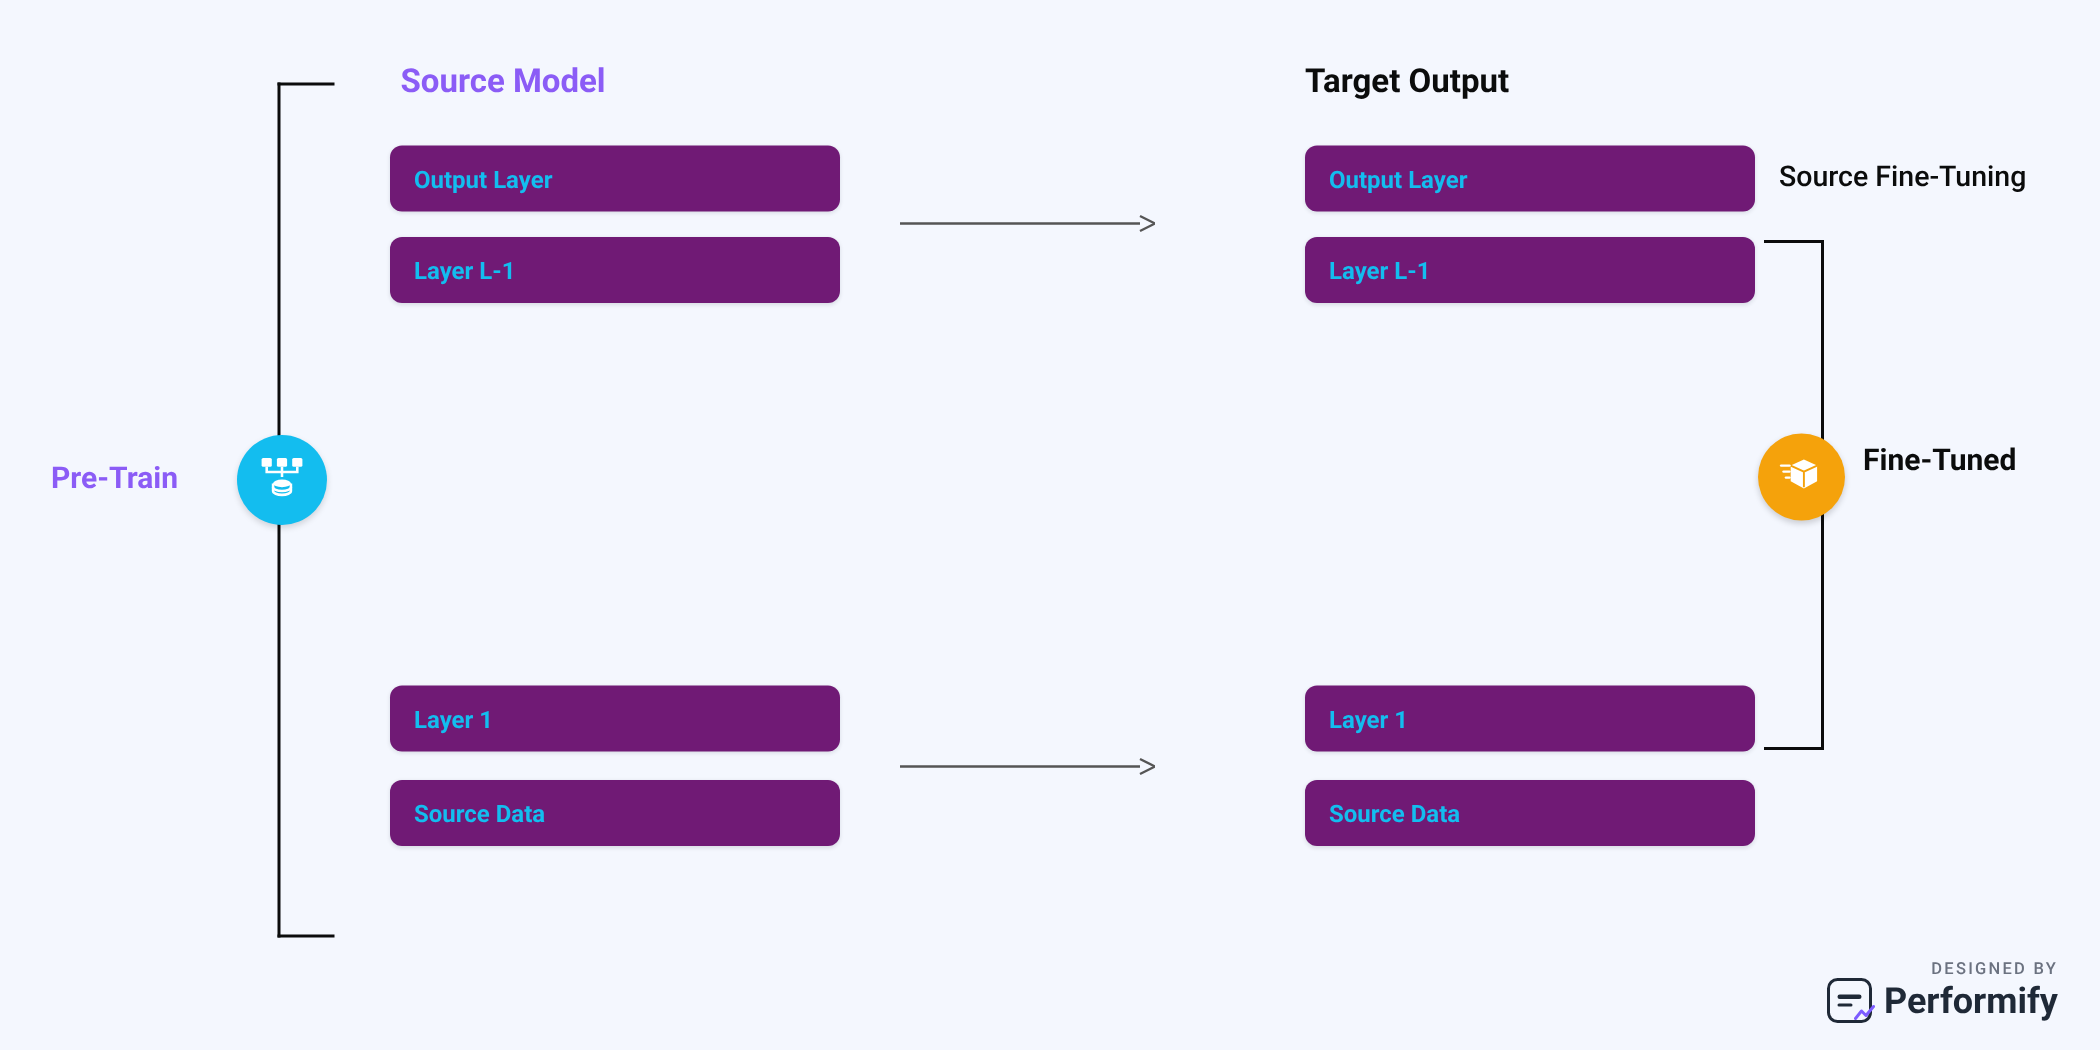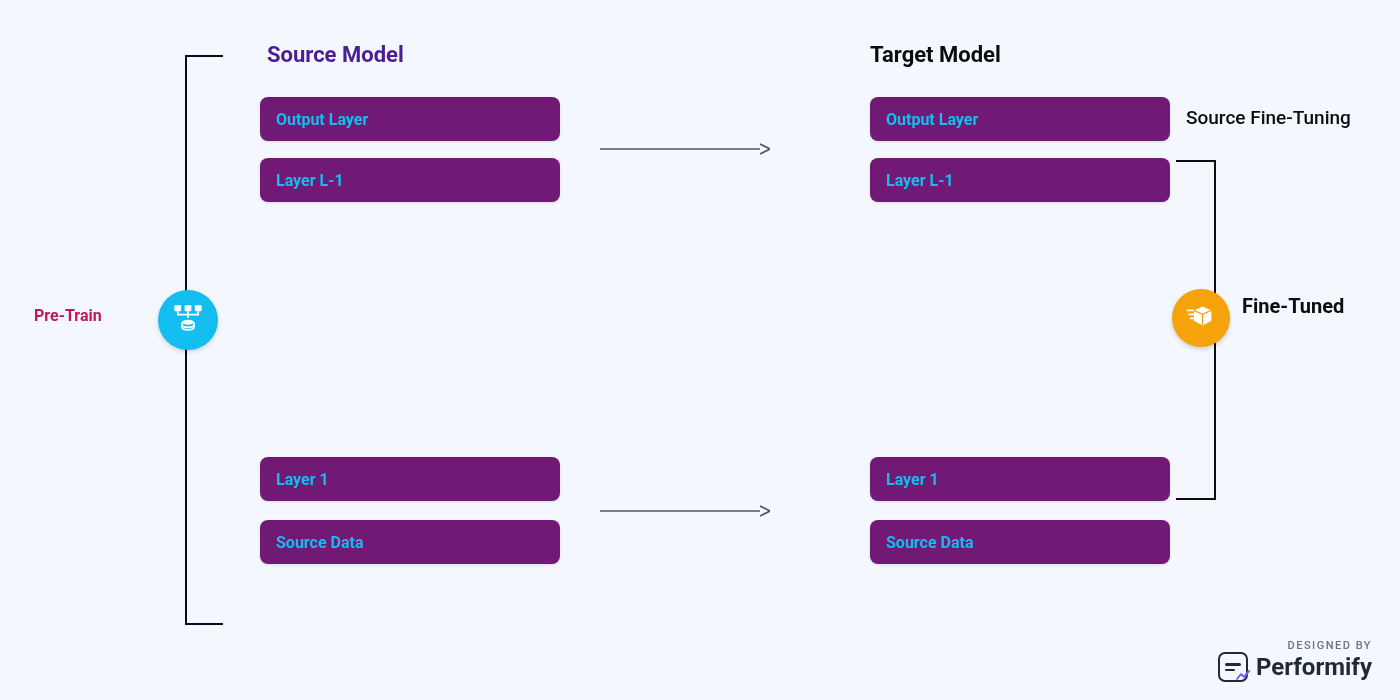--- a/index.html
+++ b/index.html
@@ -21,44 +21,44 @@
     height: 570px;
     border-left: 2px solid #0b0c0c;
     border-top: 2px solid #0b0c0c;
     border-bottom: 2px solid #0b0c0c;
   }
 
   .pretrain-label {
     position: absolute;
     left: 34px;
     top: 306px;
-    font-size: 16px;
-    font-weight: 700;
-    color: #be185d;
+    font-size: 20px;
+    font-weight: 700;
+    color: #8b5cf6;
   }
 
   .pretrain-badge {
     position: absolute;
     left: 158px;
     top: 290px;
     width: 60px;
     height: 60px;
     border-radius: 50%;
     background: #13bdef;
     display: flex;
     align-items: center;
     justify-content: center;
     box-shadow: 0 2px 4px rgba(0,0,0,.15);
   }
   .pretrain-badge svg { width: 34px; height: 34px; }
 
   
   .source-title {
     position: absolute; left: 267px; top: 42px;
-    font-size: 22px; font-weight: 700; color: #4c1d95;
+    font-size: 22px; font-weight: 700; color: #8b5cf6;
   }
   .target-title {
     position: absolute; left: 870px; top: 42px;
     font-size: 22px; font-weight: 700; color: #0b0c0c;
   }
 
   
   .layer-box {
     position: absolute;
     width: 300px;
@@ -189,21 +189,21 @@
         <path d="M8 12v4h24v-4M20 12v8" stroke="#fff" stroke-width="2" fill="none"></path>
 
         <ellipse cx="20" cy="25" rx="7" ry="3" fill="#fff"></ellipse>
         <path d="M13 25v6c0 1.7 3.1 3 7 3s7-1.3 7-3v-6" stroke="#fff" stroke-width="2" fill="none"></path>
         <path d="M13 28c0 1.7 3.1 3 7 3s7-1.3 7-3" stroke="#fff" stroke-width="2" fill="none"></path>
       </svg>
     </span>
   </div>
 
   <div class="source-title">Source Model</div>
-  <div class="target-title">Target Model</div>
+  <div class="target-title">Target Output</div>
 
   <div class="layer-box" style="left:260px; top:97px;">
       <span>Output Layer</span>
     </div>
   <div class="layer-box" style="left:260px; top:158px;">
       <span>Layer L-1</span>
     </div>
   <div class="layer-box" style="left:260px; top:457px;">
       <span>Layer 1</span>
     </div>

